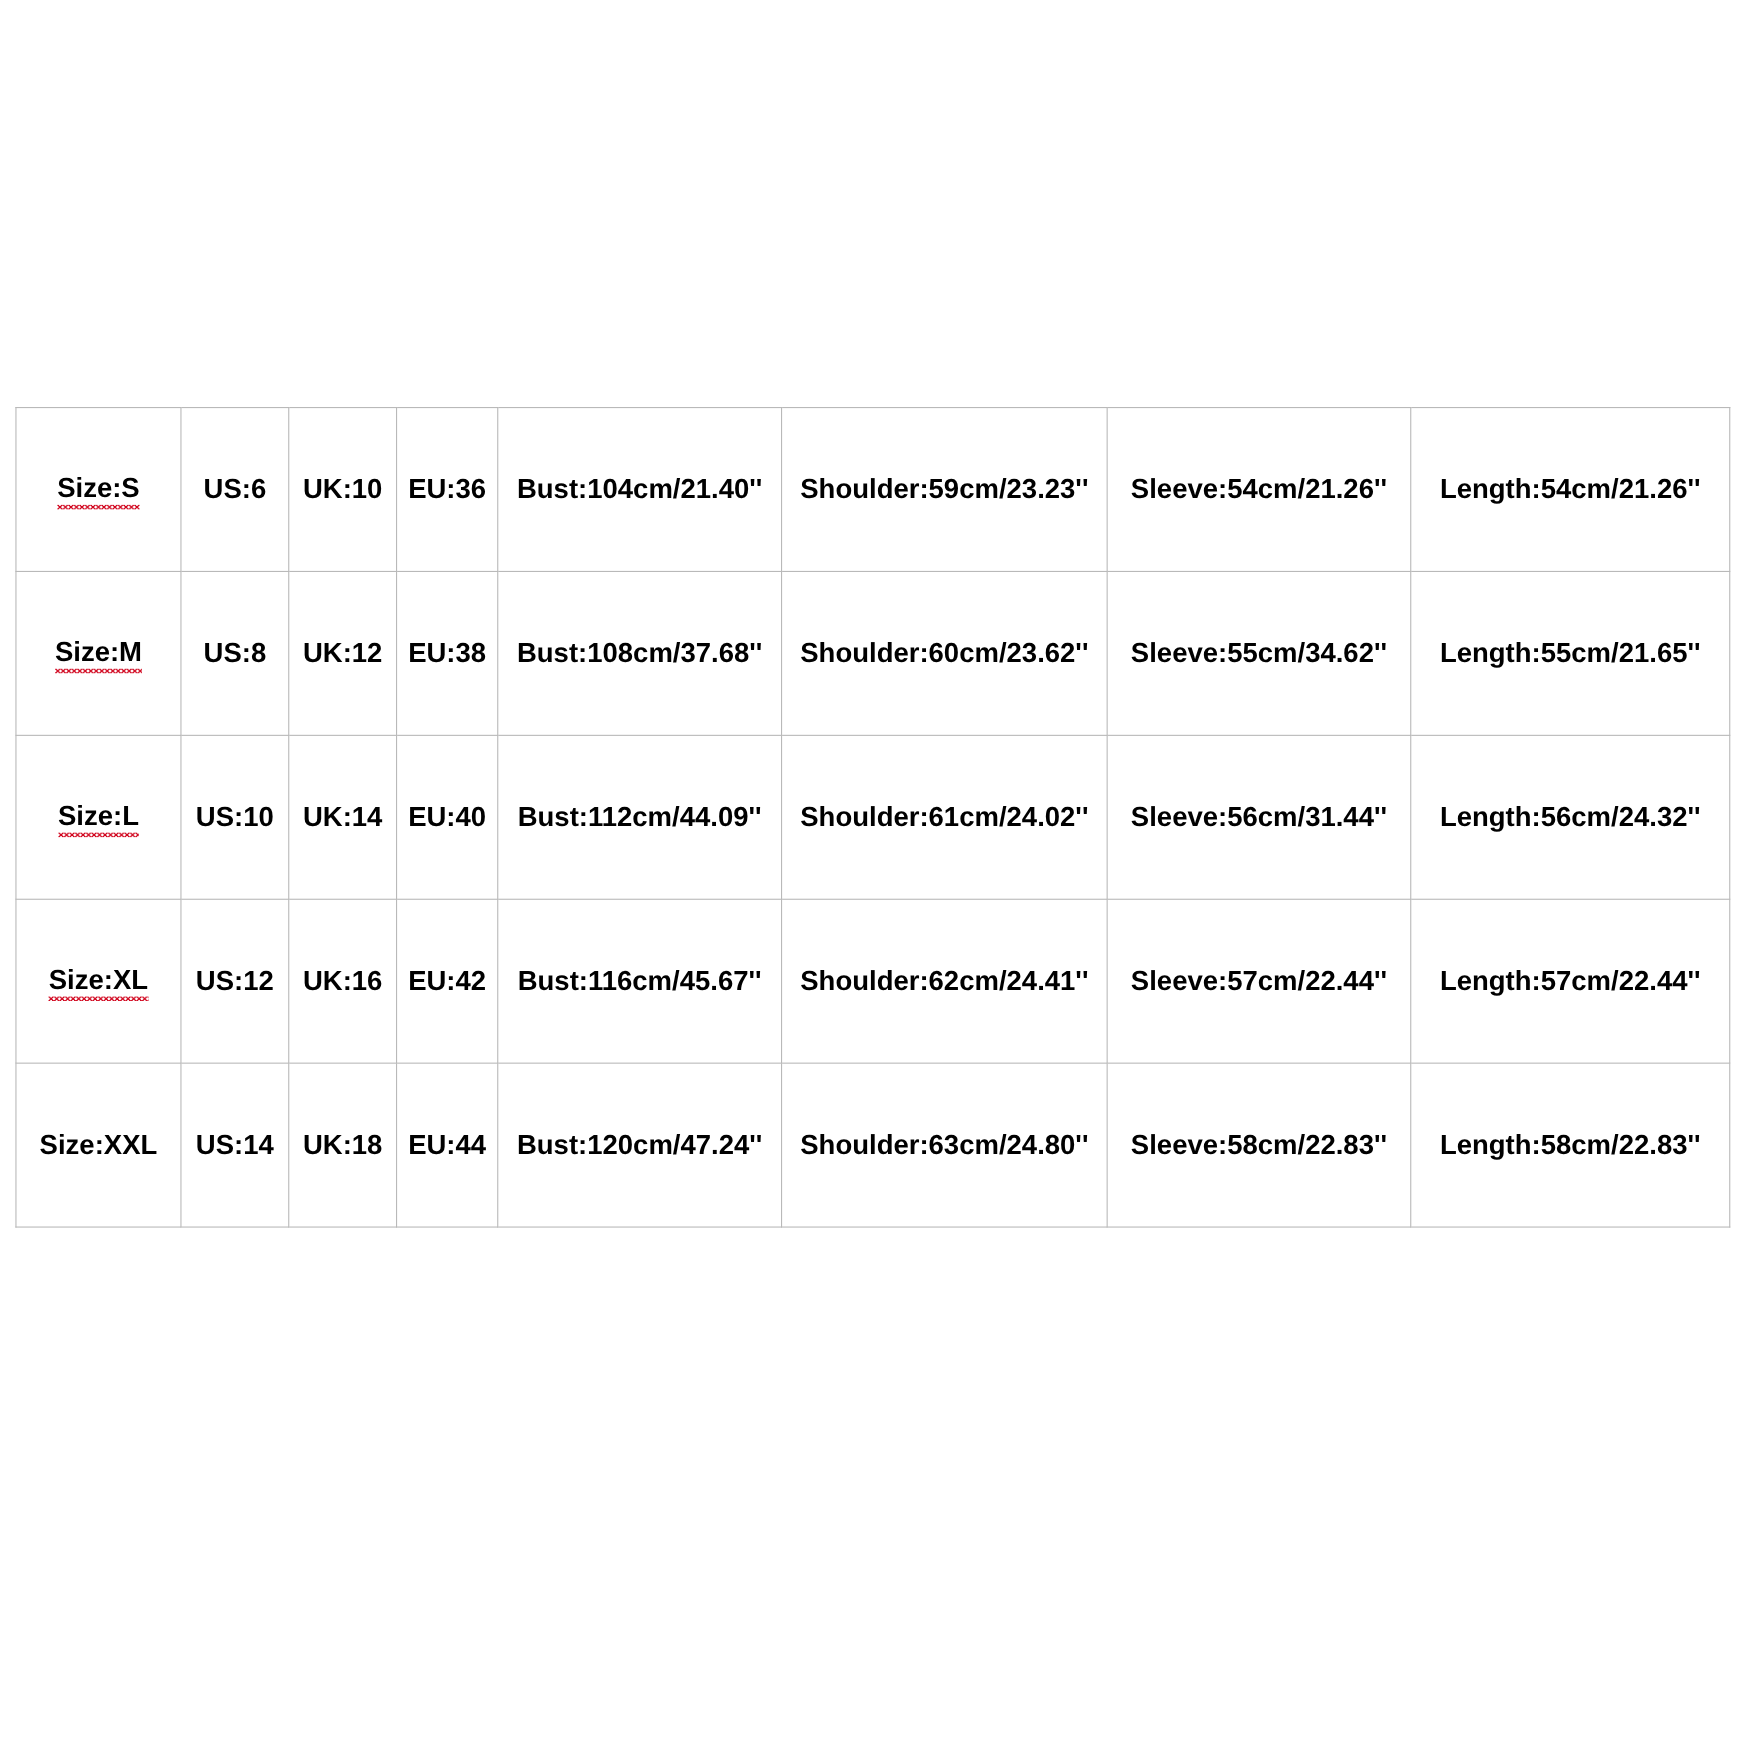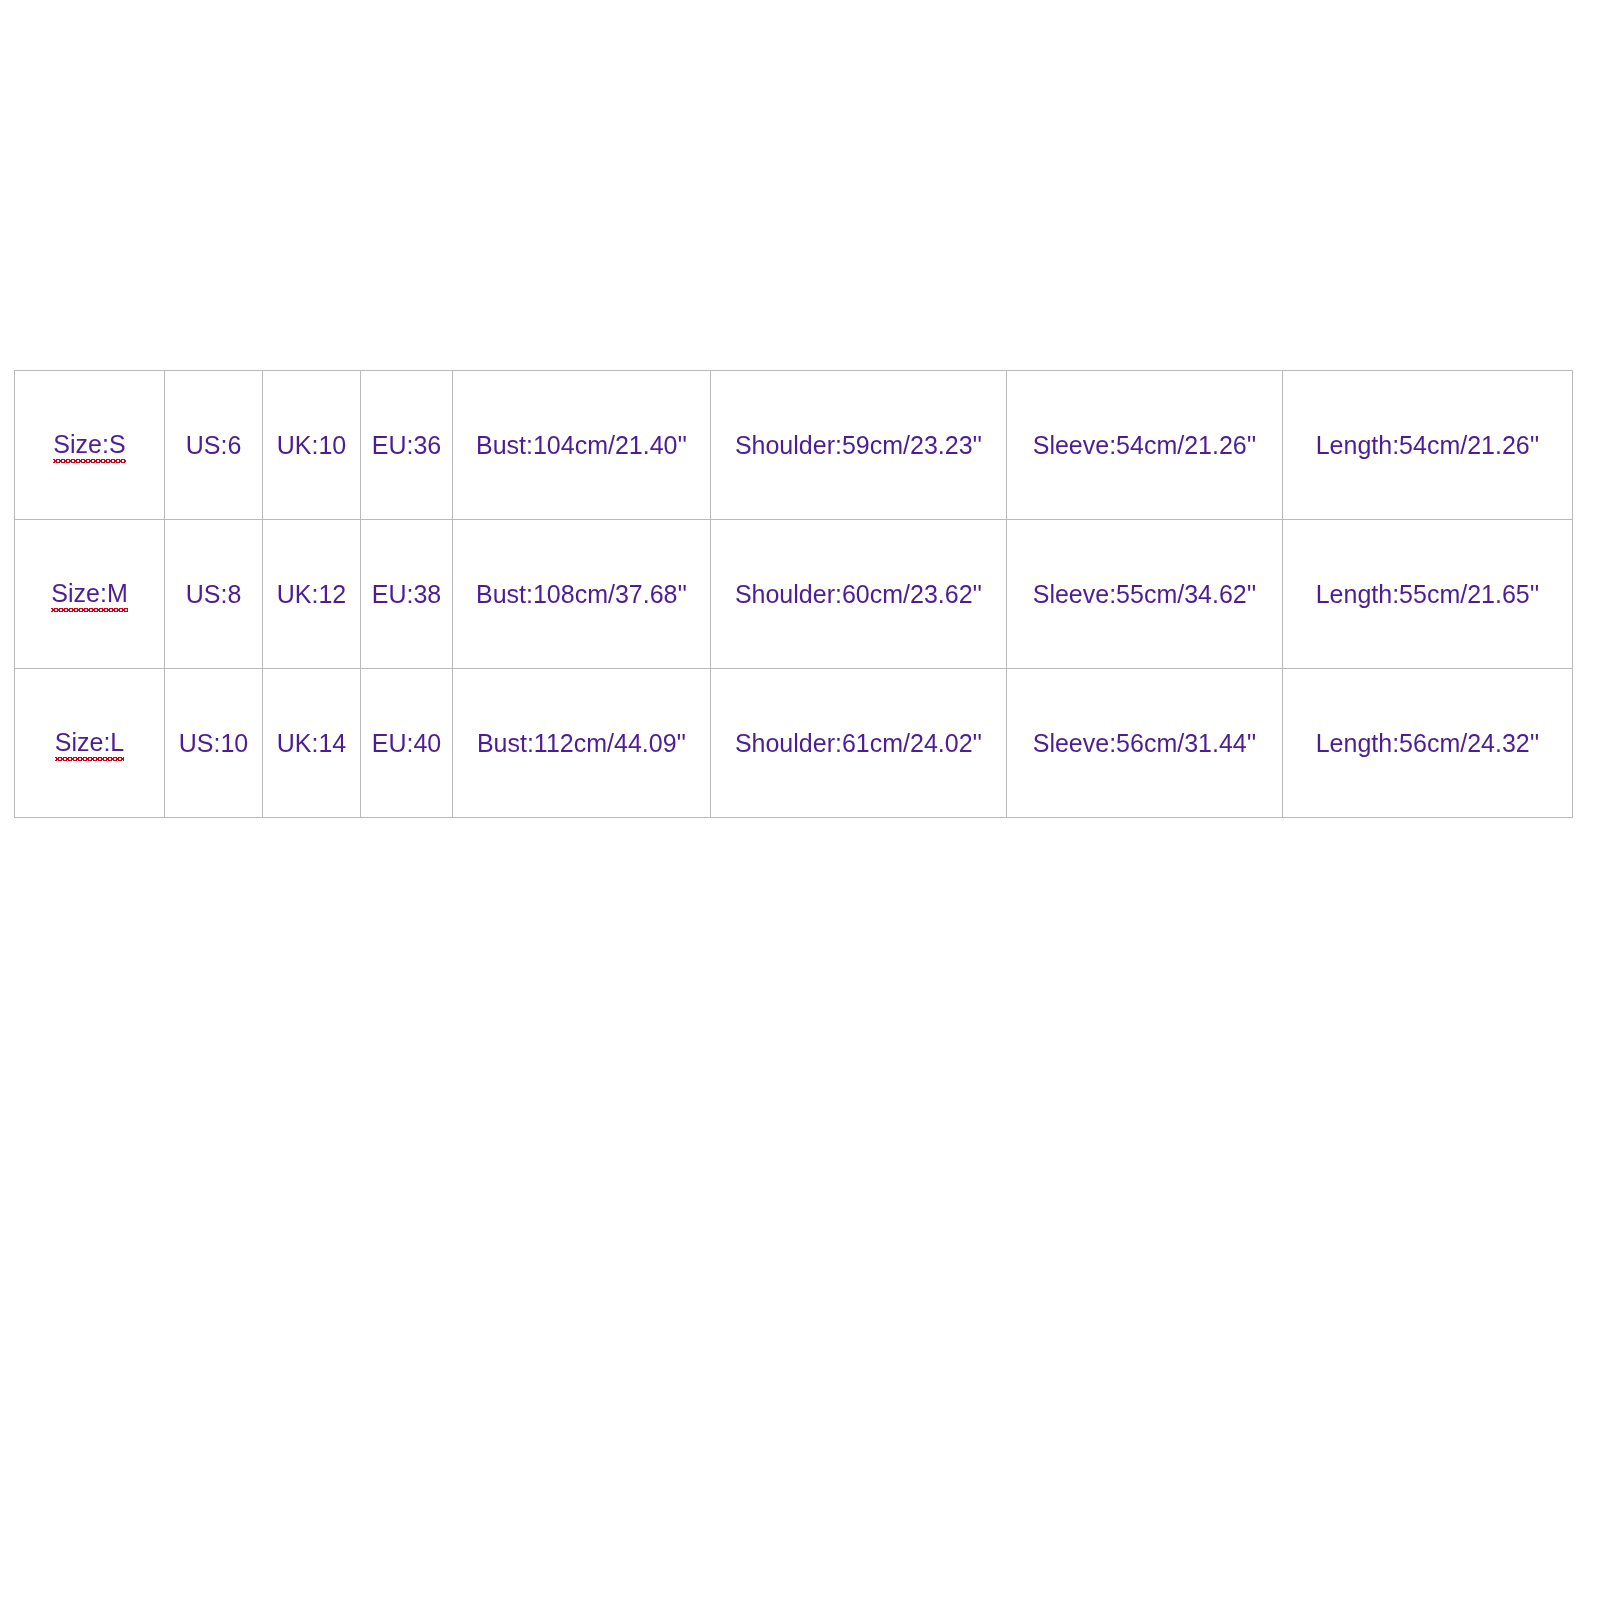--- a/index.html
+++ b/index.html
@@ -22,22 +22,22 @@
   }
   table.size-chart {
     border-collapse: collapse;
     table-layout: fixed;
     width: 1558px;
   }
   table.size-chart td {
     border: 1px solid #b9b9b9;
     text-align: center;
     vertical-align: middle;
-    color: #4c1d95;
-    font-weight: normal;
+    color: #000000;
+    font-weight: bold;
     font-size: 25px;
     line-height: 1.15;
     height: 148px;
     padding: 0 4px;
     white-space: nowrap;
   }
   
   col.c-size    { width: 150px; }
   col.c-us      { width: 98px; }
   col.c-uk      { width: 98px; }
@@ -106,15 +106,35 @@
       <tr>
         <td><span class="squiggle">Size:L</span></td>
         <td>US:10</td>
         <td>UK:14</td>
         <td>EU:40</td>
         <td>Bust:112cm/44.09''</td>
         <td>Shoulder:61cm/24.02''</td>
         <td>Sleeve:56cm/31.44''</td>
         <td>Length:56cm/24.32''</td>
       </tr>
+      <tr>
+        <td><span class="squiggle">Size:XL</span></td>
+        <td>US:12</td>
+        <td>UK:16</td>
+        <td>EU:42</td>
+        <td>Bust:116cm/45.67''</td>
+        <td>Shoulder:62cm/24.41''</td>
+        <td>Sleeve:57cm/22.44''</td>
+        <td>Length:57cm/22.44''</td>
+      </tr>
+      <tr>
+        <td><span>Size:XXL</span></td>
+        <td>US:14</td>
+        <td>UK:18</td>
+        <td>EU:44</td>
+        <td>Bust:120cm/47.24''</td>
+        <td>Shoulder:63cm/24.80''</td>
+        <td>Sleeve:58cm/22.83''</td>
+        <td>Length:58cm/22.83''</td>
+      </tr>
     </tbody>
   </table>
 </div>
 
 </body></html>

